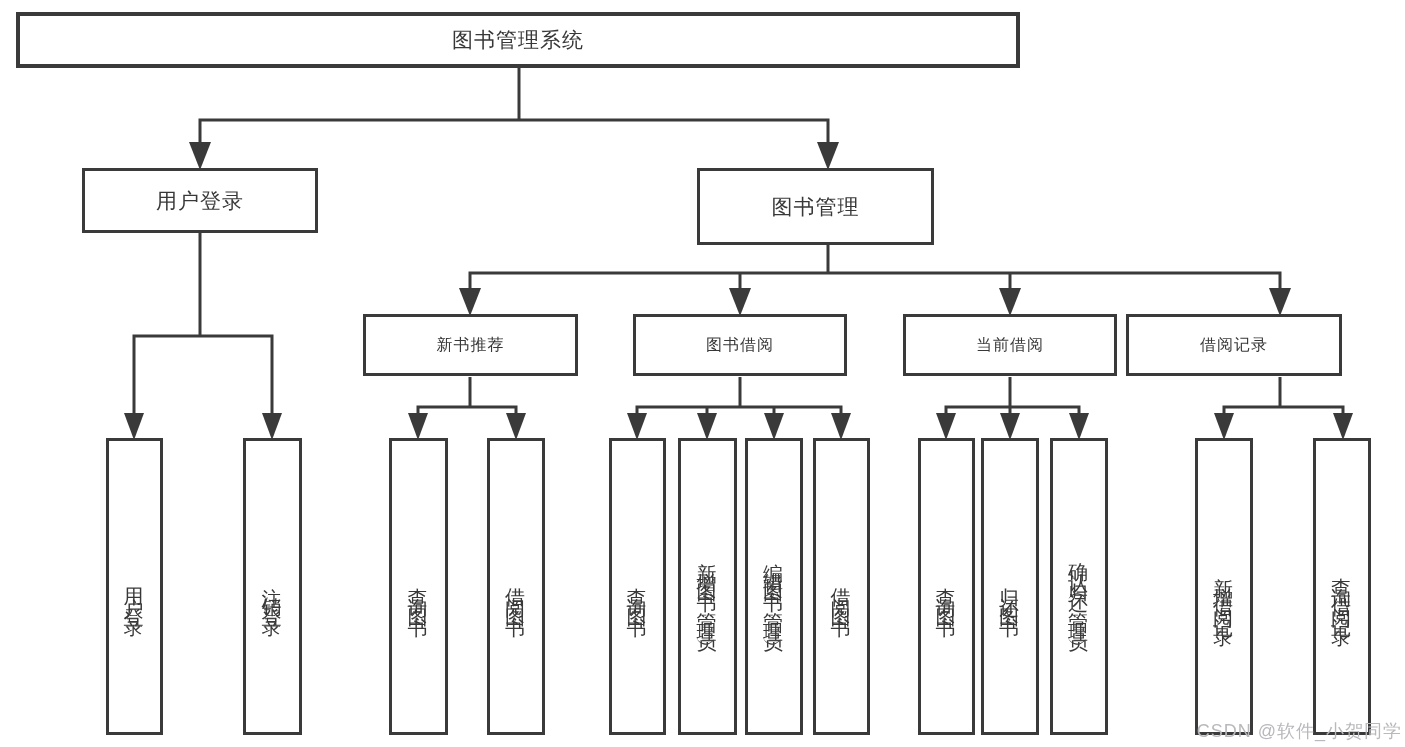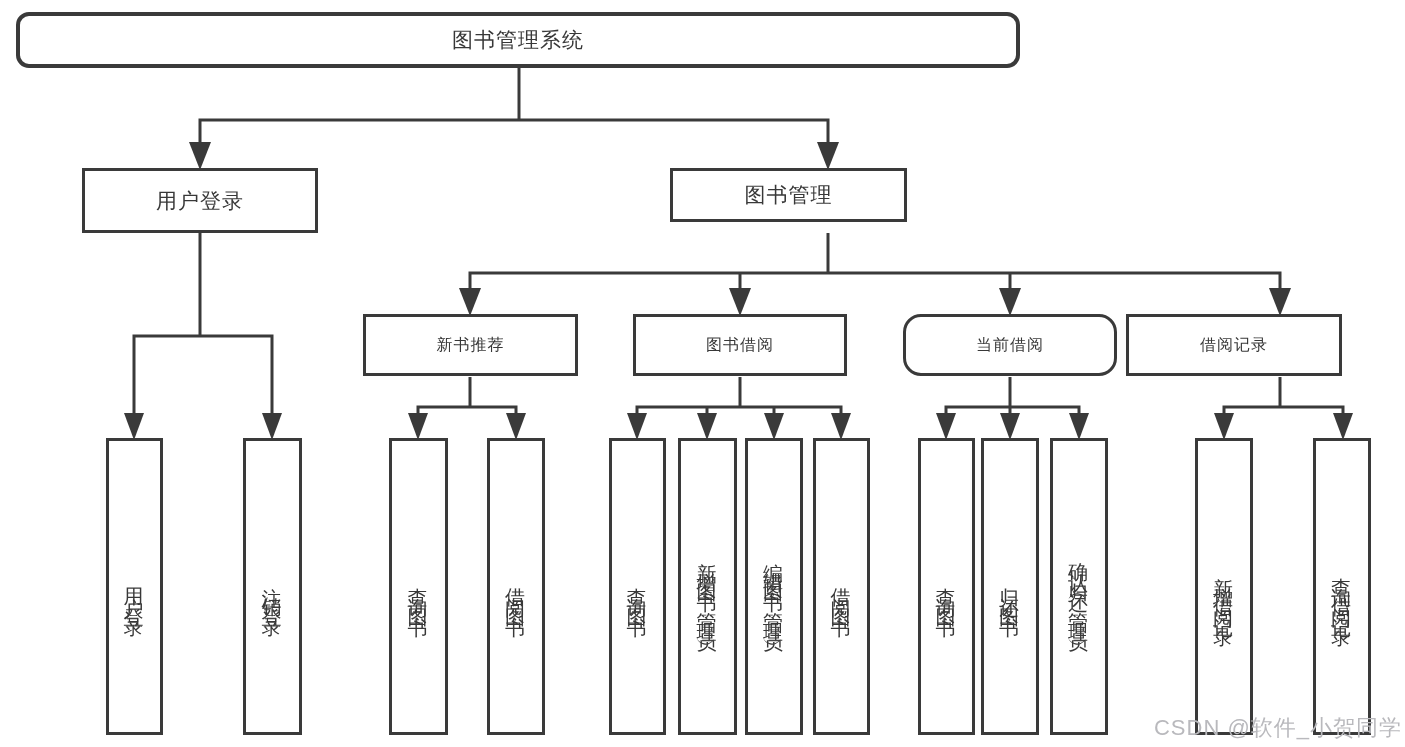--- a/index.html
+++ b/index.html
@@ -15,21 +15,21 @@
   }
   .root{border-width:4px;font-size:21px;}
   .h2{font-size:21px;}
   .leaf{
     writing-mode:vertical-rl;text-orientation:mixed;
     letter-spacing:10px;font-size:20px;
   }
   .leaf > span{position:relative;top:5px;}
   .watermark{
     position:absolute;right:3px;bottom:4px;z-index:3;
-    font-size:22px;color:#b9b9bd;letter-spacing:1px;white-space:nowrap;margin-left:48px;
+    font-size:18px;color:#b9b9bd;letter-spacing:1px;white-space:nowrap;margin-left:48px;
   }
 </style>
 </head>
 <body>
 
 <svg class="connectors" width="1405" height="747" viewBox="0 0 1405 747" aria-hidden="true">
   <g stroke="#3a3a3a" stroke-width="3" fill="none">
 
     <path d="M519,66 V120"></path>
     <path d="M200,145 V120 H828 V145"></path>
@@ -71,28 +71,28 @@
     <polygon points="764,413 784,413 774,440"></polygon>
     <polygon points="831,413 851,413 841,440"></polygon>
     <polygon points="936,413 956,413 946,440"></polygon>
     <polygon points="1000,413 1020,413 1010,440"></polygon>
     <polygon points="1069,413 1089,413 1079,440"></polygon>
     <polygon points="1214,413 1234,413 1224,440"></polygon>
     <polygon points="1333,413 1353,413 1343,440"></polygon>
   </g>
 </svg>
 
-<div class="node root" style="left:16px;top:12px;width:1004px;height:56px;border-radius:13px;">图书管理系统</div>
+<div class="node root" style="left:16px;top:12px;width:1004px;height:56px;">图书管理系统</div>
 
 <div class="node h2" style="left:82px;top:168px;width:236px;height:65px;">用户登录</div>
-<div class="node h2" style="left:670px;top:168px;width:237px;height:54px;">图书管理</div>
+<div class="node h2" style="left:697px;top:168px;width:237px;height:77px;">图书管理</div>
 
 <div class="node" style="left:363px;top:314px;width:215px;height:62px;">新书推荐</div>
 <div class="node" style="left:633px;top:314px;width:214px;height:62px;font-family:Liberation Mono, monospace;">图书借阅</div>
-<div class="node" style="left:903px;top:314px;width:214px;height:62px;border-radius:18px;">当前借阅</div>
+<div class="node" style="left:903px;top:314px;width:214px;height:62px;">当前借阅</div>
 <div class="node" style="left:1126px;top:314px;width:216px;height:62px;">借阅记录</div>
 
 <div class="node leaf" style="left:106px;top:438px;width:57px;height:297px;">
     <span>用户登录</span>
   </div>
 <div class="node leaf" style="left:243px;top:438px;width:59px;height:297px;">
     <span>注销登录</span>
   </div>
 
 <div class="node leaf" style="left:389px;top:438px;width:59px;height:297px;">

